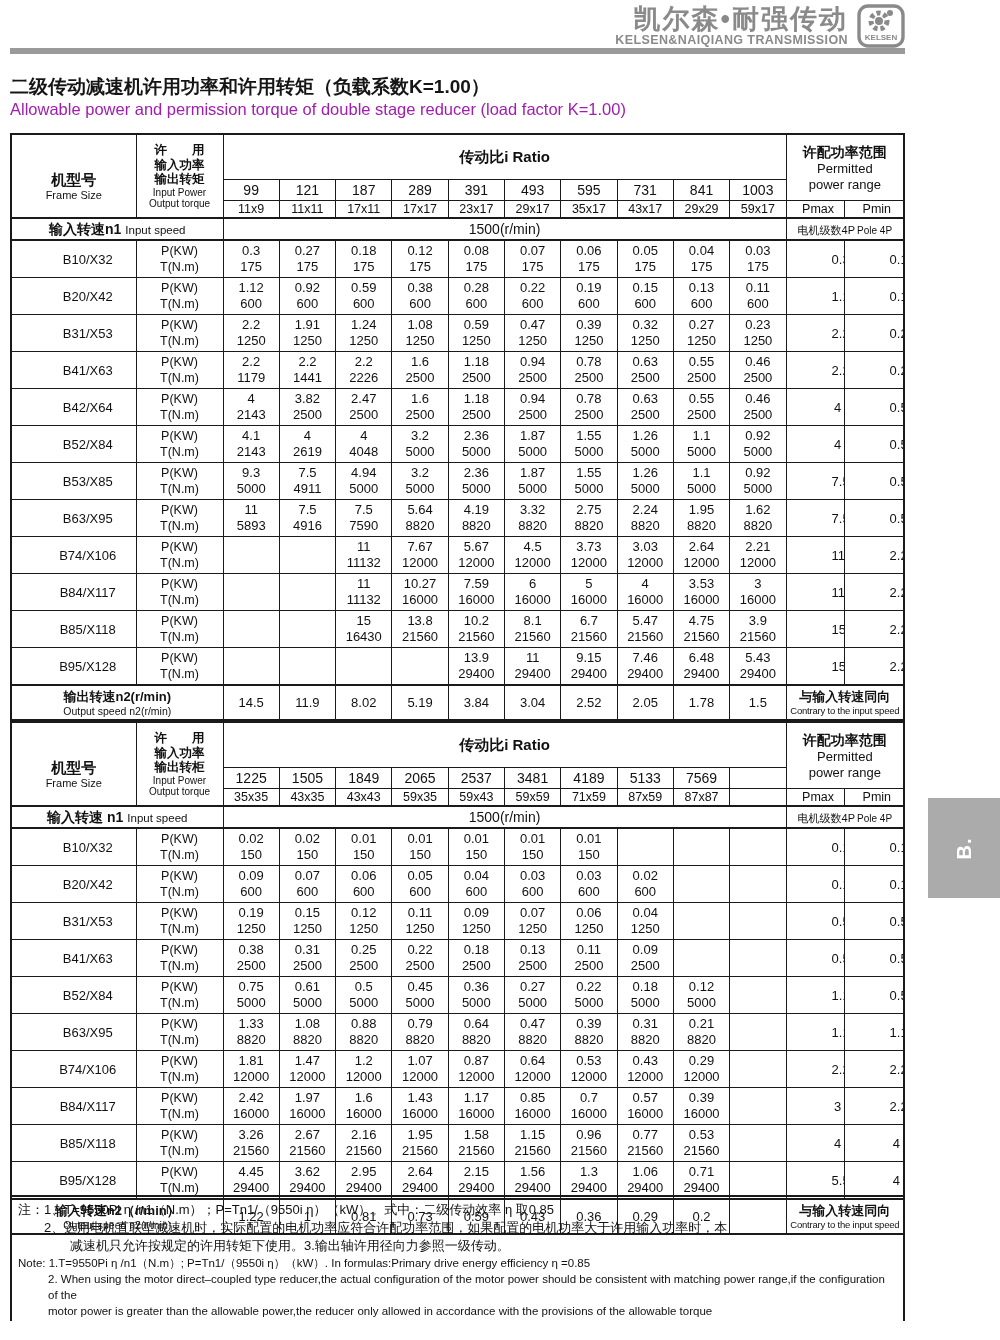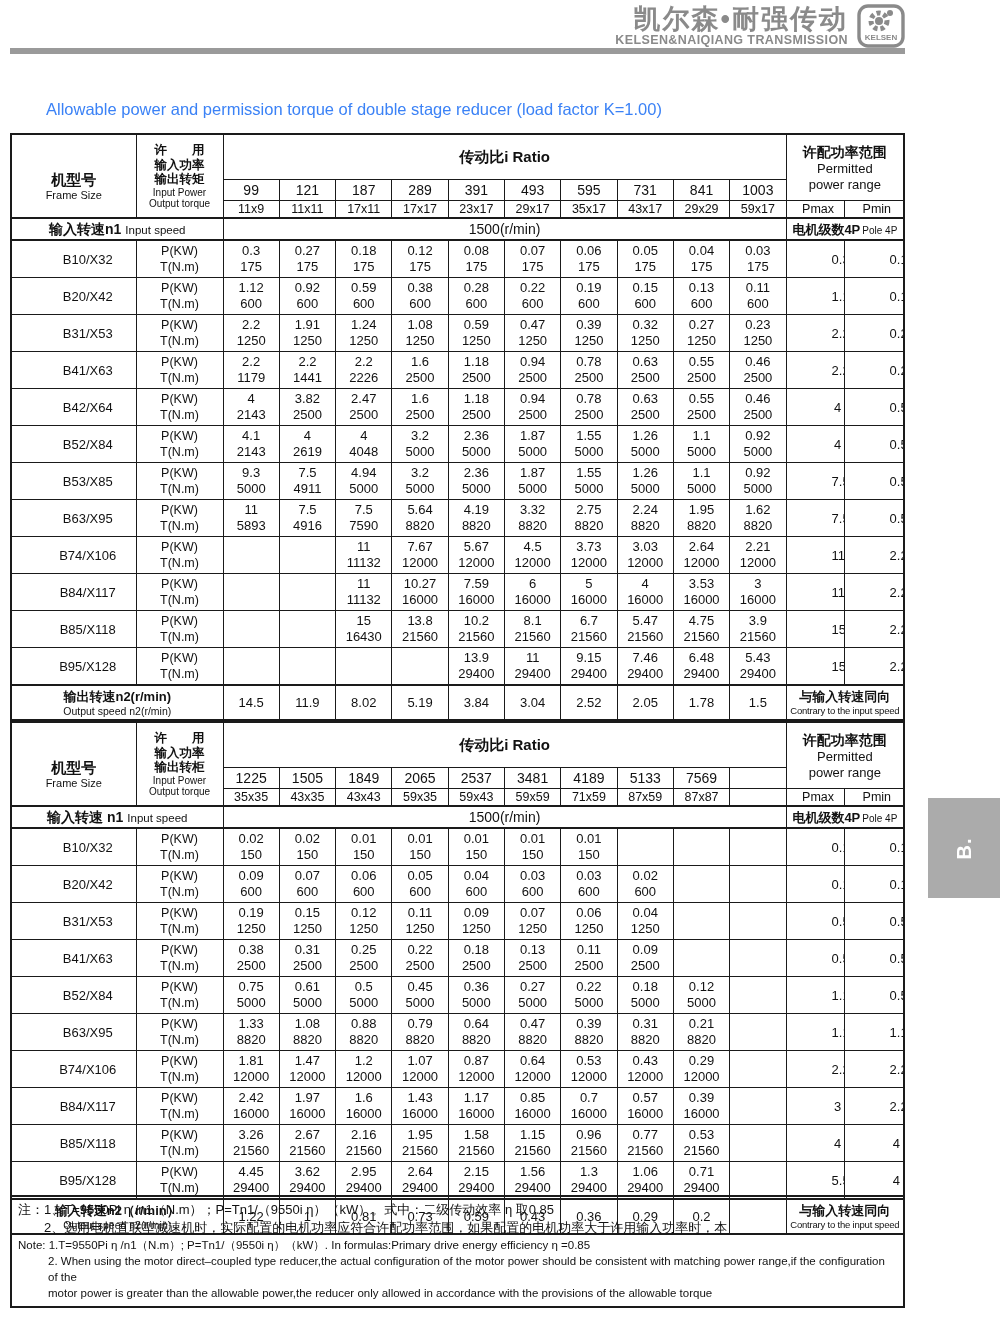--- a/index.html
+++ b/index.html
@@ -6,42 +6,42 @@
   .page{position:relative;width:1000px;height:1321px;background:#fff;overflow:hidden;
         font-family:"Liberation Sans","DejaVu Sans",sans-serif;color:#111;}
   
   .brand{position:absolute;top:5px;right:152px;text-align:right;color:#8a8a8a;}
   .brand-cn{font-size:27px;font-weight:bold;letter-spacing:2px;line-height:28px;}
   .brand-en{font-size:12.5px;font-weight:bold;letter-spacing:.4px;line-height:14px;}
   .logo{position:absolute;top:4px;right:95px;width:48px;height:44px;}
   .hdr-bar{position:absolute;left:10px;top:48px;width:895px;height:6px;background:#9a9a9a;}
   
   .title-cn{position:absolute;left:10px;top:74px;font-size:19px;font-weight:bold;color:#151515;}
-  .title-en{position:absolute;left:10px;top:100px;font-size:16.5px;color:#3b82f6;margin-left:36px;}
+  .title-en{position:absolute;left:10px;top:100px;font-size:16.5px;color:#a21caf;}
   
   .tables{position:absolute;left:10px;top:133px;width:895px;}
   table.rt{border-collapse:collapse;table-layout:fixed;width:895px;border:2px solid #1a1a1a;}
   .rt th,.rt td{border:1px solid #1a1a1a;text-align:center;vertical-align:middle;padding:0;
       font-weight:normal;color:#111;overflow:hidden;}
   .rt tr.h1 th{height:44px;}
   .rt tr.h2 th{height:20px;font-size:14px;}
   .rt tr.h3 th{height:16px;font-size:12.5px;}
   .rt .frame-h .hcn{font-size:15px;font-weight:bold;line-height:18px;margin-top:20px;}
   .rt .frame-h .hen{font-size:11px;line-height:12px;}
   .rt .allow-h .acn{font-size:12.5px;font-weight:bold;line-height:14.5px;}
   .rt .allow-h .aen{font-size:10px;line-height:11px;}
   .rt .ratio-title{font-size:15px;font-weight:bold;}
   .rt .perm .pcn{font-size:14px;font-weight:bold;line-height:18px;}
   .rt .perm .pen{font-size:13px;line-height:16px;}
   .rt .pm{font-size:14px;padding-left:6px;}
   .rt tr.speedrow th,.rt tr.speedrow td{height:20px;border-top:2px solid #1a1a1a;border-bottom:2px solid #1a1a1a;}
   .rt .n1label .cn{font-size:14px;font-weight:bold;}
   .rt .n1label .en{font-size:11.5px;margin-left:4px;}
   .rt .n1val{font-size:14px;}
-  .rt .pole .cn{font-size:13px;font-weight:bold;}
+  .rt .pole .cn{font-size:11px;font-weight:normal;}
   .rt .pole .en{font-size:10px;margin-left:2px;}
   .rt tr.datarow td{height:36px;}
   .rt .framec{font-size:13px;padding-left:28px;}
   .rt .ptc div{font-size:12.5px;line-height:16px;}
   .rt .valc div{font-size:13px;line-height:16px;}
   .rt .pmaxc,.rt .pminc{font-size:13px;padding-left:45px;}
   .rt tr.n2row td{height:33px;border-top:2px solid #1a1a1a;}
   .rt .n2label .cn{font-size:13px;font-weight:bold;line-height:16px;text-align:center;}
   .rt .n2label .en{font-size:10.5px;line-height:12px;}
   .rt .n2val{font-size:13px;}
@@ -76,20 +76,21 @@
       <rect x="2" y="2" width="44" height="40" rx="9" fill="none" stroke="#8a8a8a" stroke-width="3.4"></rect>
       <circle cx="22" cy="17" r="8" fill="none" stroke="#8a8a8a" stroke-width="5" stroke-dasharray="4 3"></circle>
       <circle cx="22" cy="17" r="4" fill="#8a8a8a"></circle>
       <circle cx="33" cy="9" r="3" fill="#8a8a8a"></circle>
       <text x="24" y="36" text-anchor="middle" font-size="8" font-weight="bold" fill="#8a8a8a" font-family="Liberation Sans, sans-serif">KELSEN</text>
     </svg>
   </div>
 
   <div class="hdr-bar"></div>
 
+  <div class="title-cn">二级传动减速机许用功率和许用转矩（负载系数K=1.00）</div>
   <div class="title-en">Allowable power and permission torque of double stage reducer (load factor K=1.00)</div>
 
   <div class="tables">
     <div id="table1">
         <table class="rt">
           <colgroup>
             <col style="width: 125px;">
             <col style="width: 87px;">
             <col style="width: 56.3px;">
             <col style="width: 56.3px;">
@@ -1350,20 +1351,21 @@
               </td>
             </tr>
           </tbody>
         </table>
       </div>
   </div>
 
   <div class="notes" id="notes">
       <div class="note-cn">注：1、T=9550Pi η /n1（N.m）；P=Tn1/（9550i η）（kW）。式中：二级传动效率 η 取0.85</div>
       <div class="note-cn ind1">2、选用电机直联型减速机时，实际配置的电机功率应符合许配功率范围，如果配置的电机功率大于许用输入功率时，本</div>
+      <div class="note-cn ind2">减速机只允许按规定的许用转矩下使用。3.输出轴许用径向力参照一级传动。</div>
       <div class="note-en">Note: 1.T=9550Pi η /n1（N.m）; P=Tn1/（9550i η）（kW）. In formulas:Primary drive energy efficiency η =0.85</div>
       <div class="note-en inde1">2. When using the motor direct–coupled type reducer,the actual configuration of the motor power should be consistent with matching power range,if the configuration of the</div>
       <div class="note-en inde1">motor power is greater than the allowable power,the reducer only allowed in accordance with the provisions of the allowable torque</div>
     </div>
 
   <div class="pageno">– 204 –</div>
 
   <div class="side-tab">
     <span>B.</span>
   </div>

